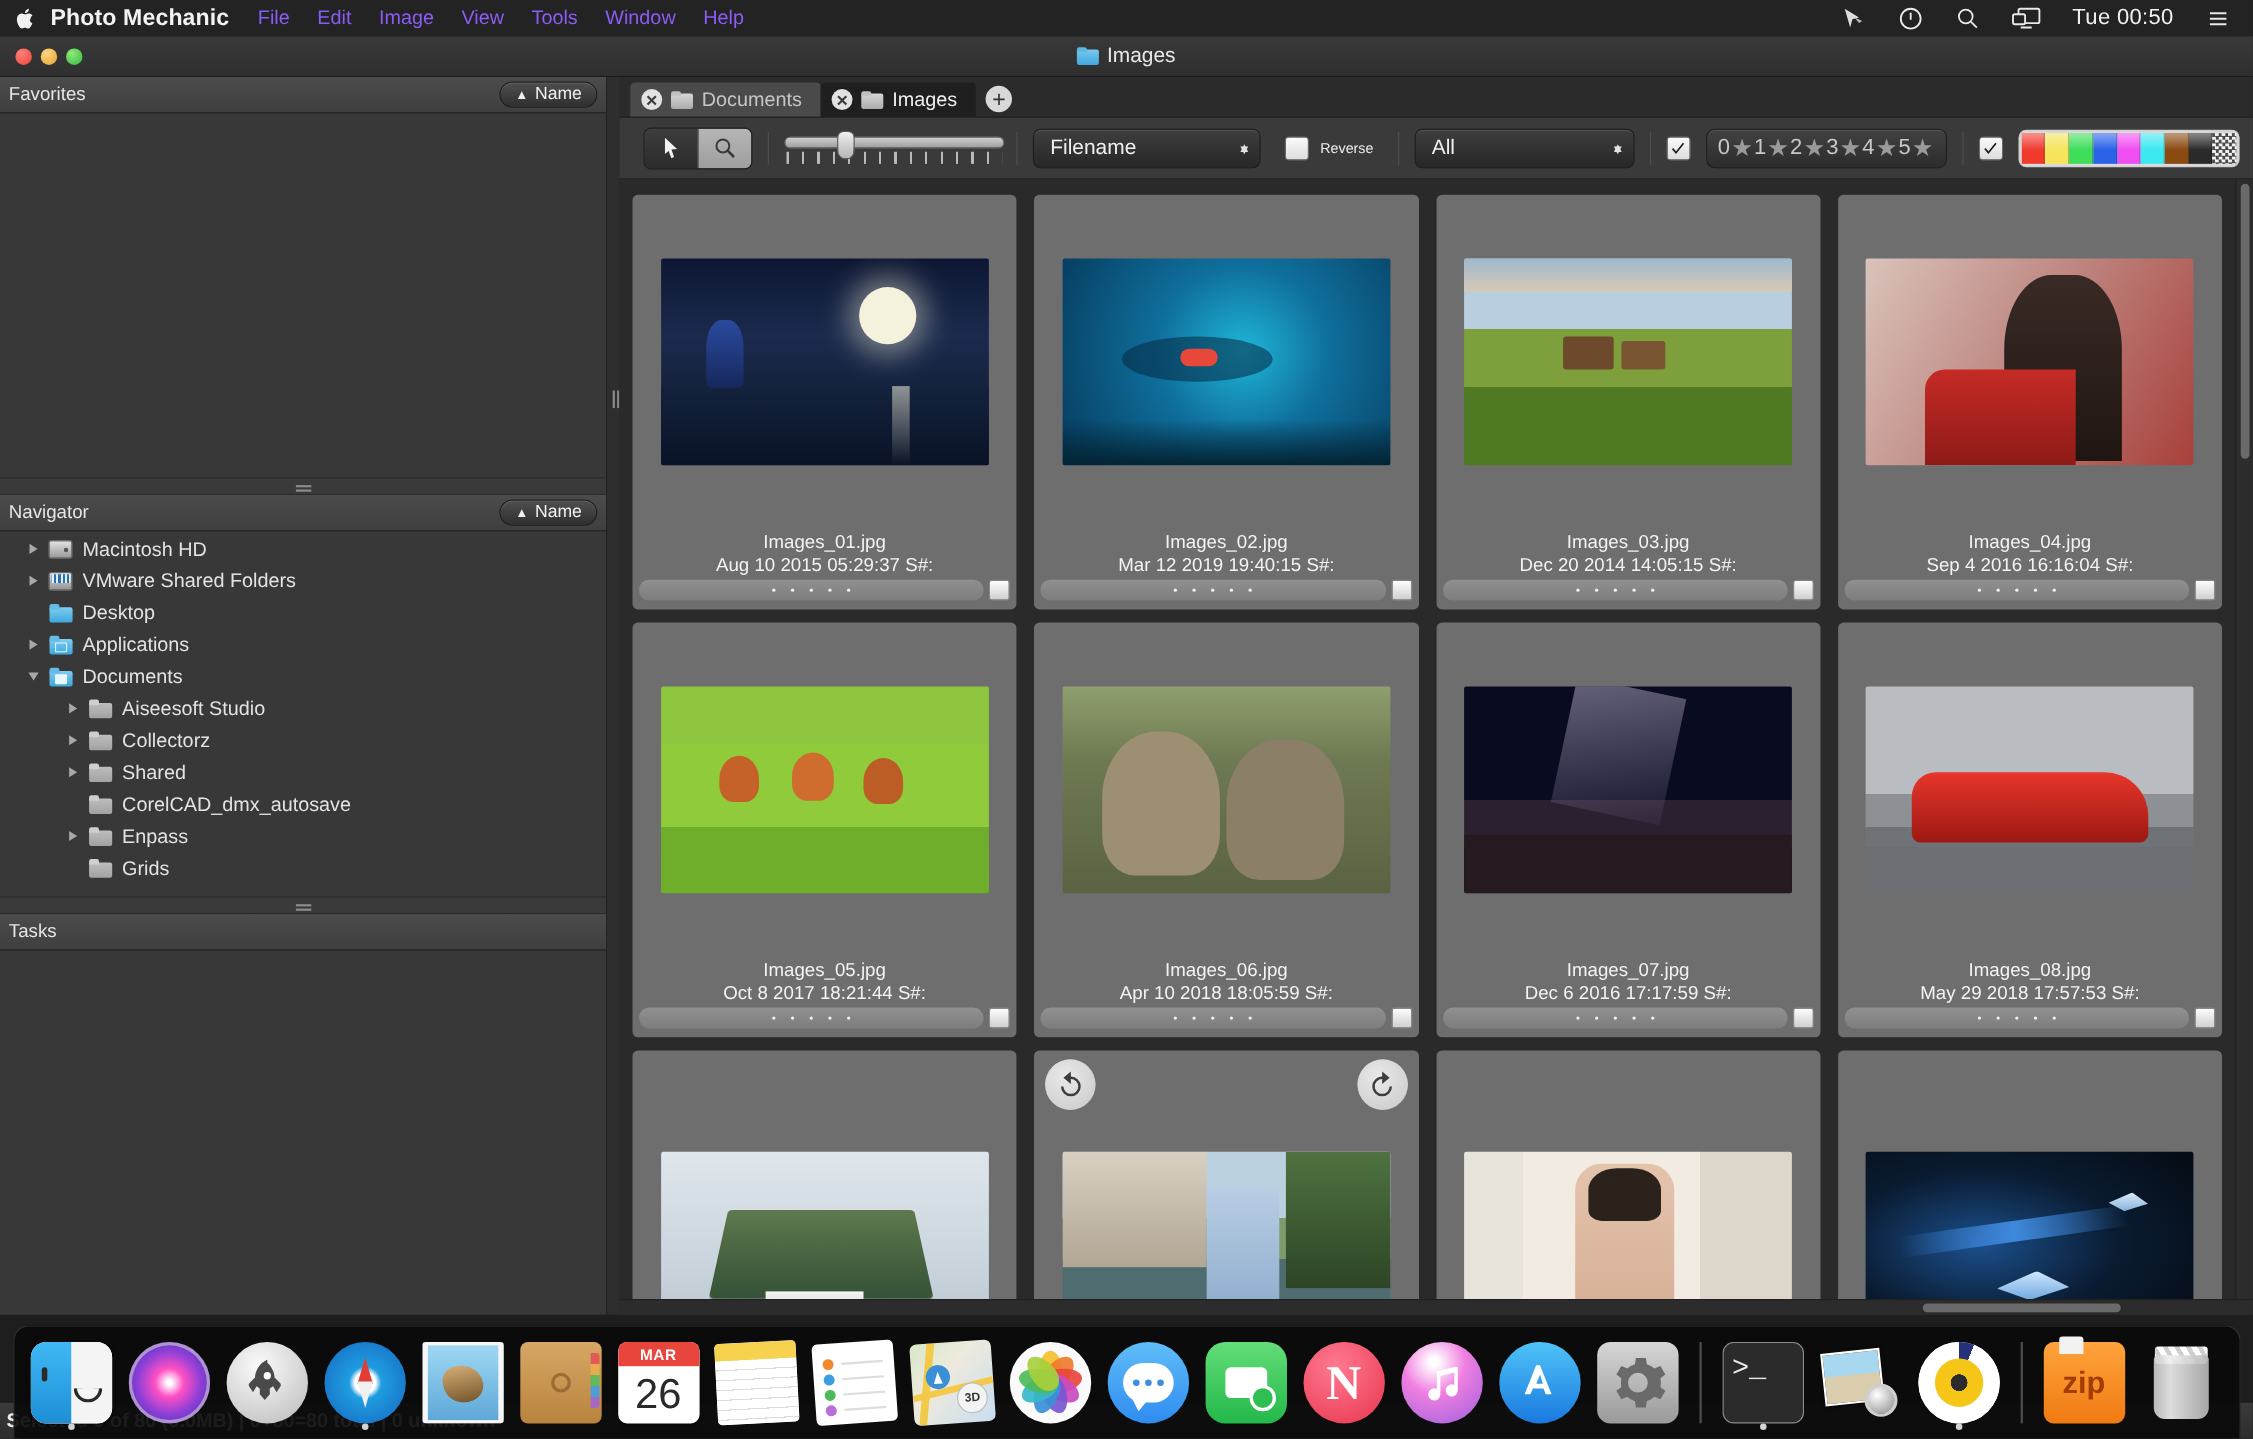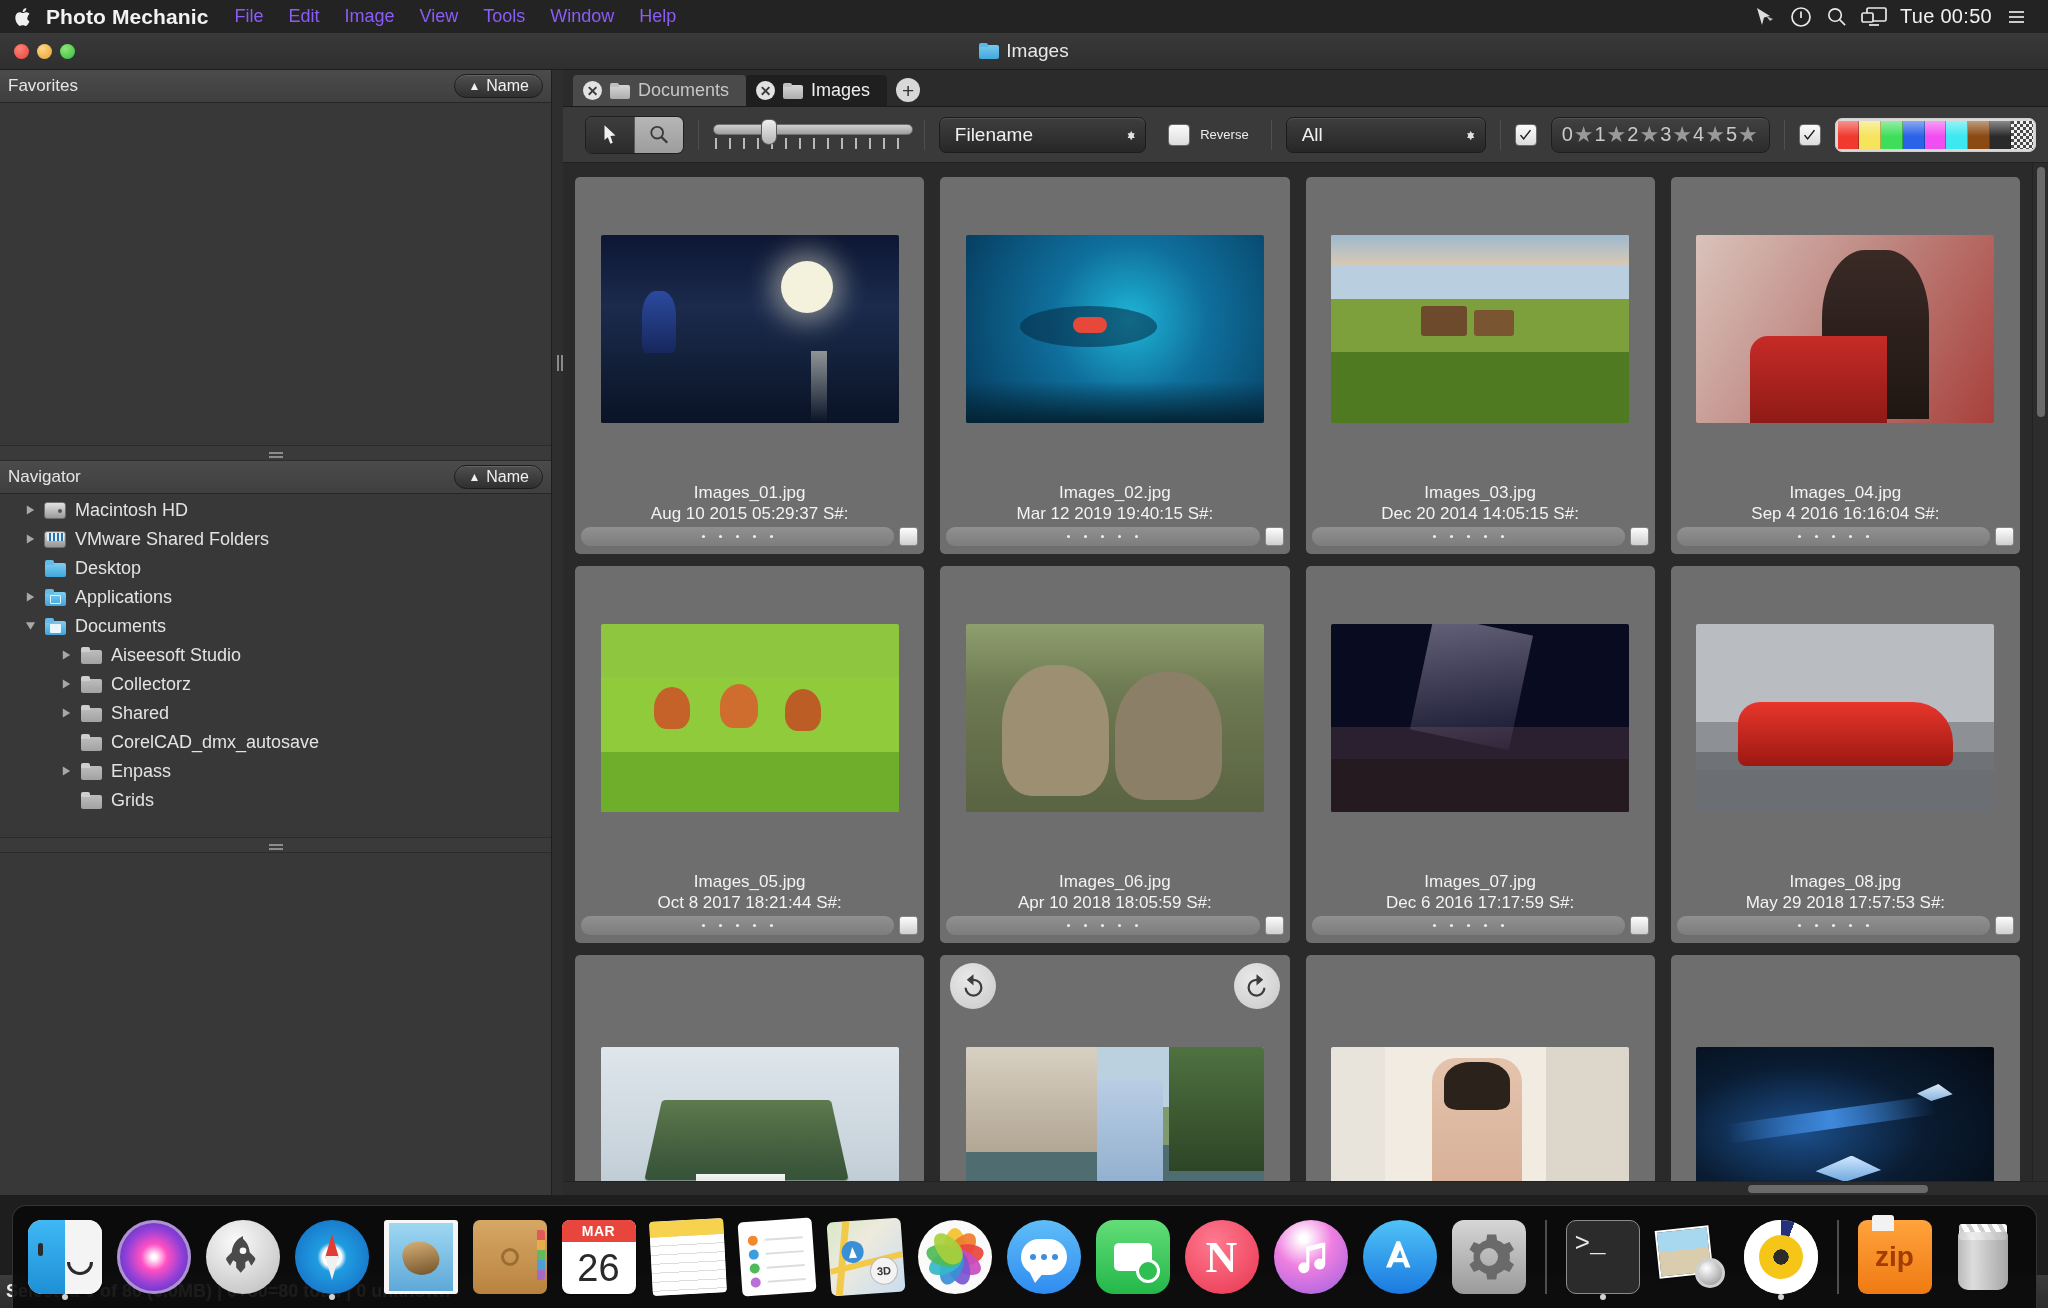--- a/index.html
+++ b/index.html
@@ -23,21 +23,21 @@
     width: 46px; display: flex; justify-content: center; align-items: center;
   }
   #menubar .apple svg { width: 19px; height: 22px; fill: #f0f0f0; }
   #menubar .app-name {
     font-weight: bold; font-size: 21px; margin-right: 26px; letter-spacing: .1px;
   }
   #menubar .mi {
     font-size: 18px; margin-right: 25px; color: #8b5cf6; white-space: nowrap;
   }
   #menubar .right {
-    margin-left: auto; display: flex; align-items: center; gap: 12px;
+    margin-left: auto; display: flex; align-items: center; gap: 28px;
     padding-right: 20px;
   }
   #menubar .right .ic { display: flex; align-items: center; justify-content: center; }
   #menubar .right svg { fill: none; stroke: #e9e9e9; stroke-width: 1.7; }
   #menubar .clock { font-size: 20px; letter-spacing: .3px; }
 
   
   #window {
     position: absolute; top: 33px; left: 0; width: 2048px; height: 1162px;
     background: #2e2e2e;
@@ -687,20 +687,23 @@
               <span class="f-grey"></span>
             </span>
             <span class="tlabel">Grids</span>
           </div>
         </div>
 
       <div class="grip">
           <i></i>
         </div>
 
+      <div class="pane-head">
+        <span class="ptitle">Tasks</span>
+      </div>
       <div class="pane-body" id="tasks-body"></div>
     </div>
 
     <div id="vsplit">
         <i></i>
       </div>
 
     <div id="rightpane">
 
       <div id="tabbar">

